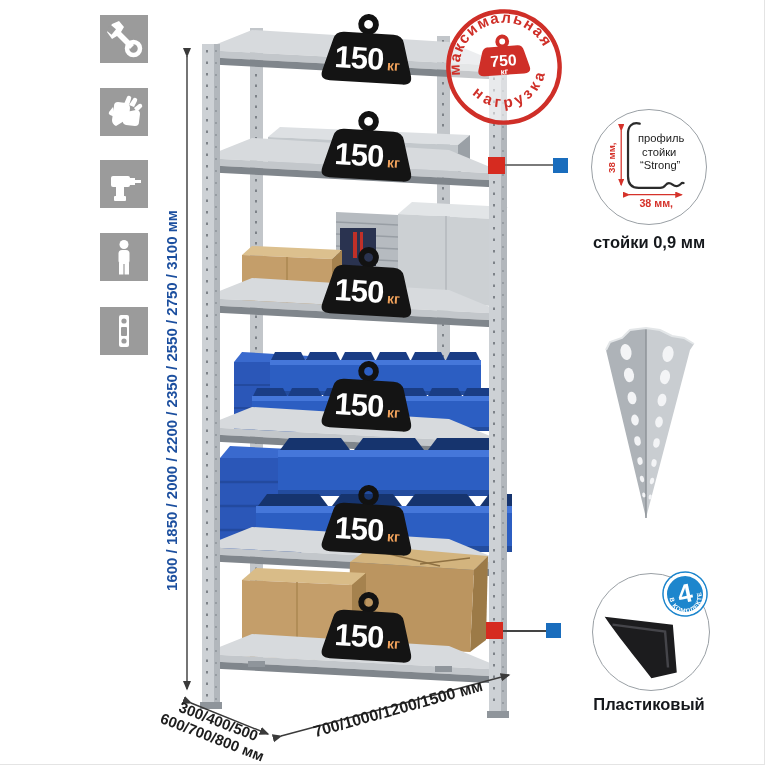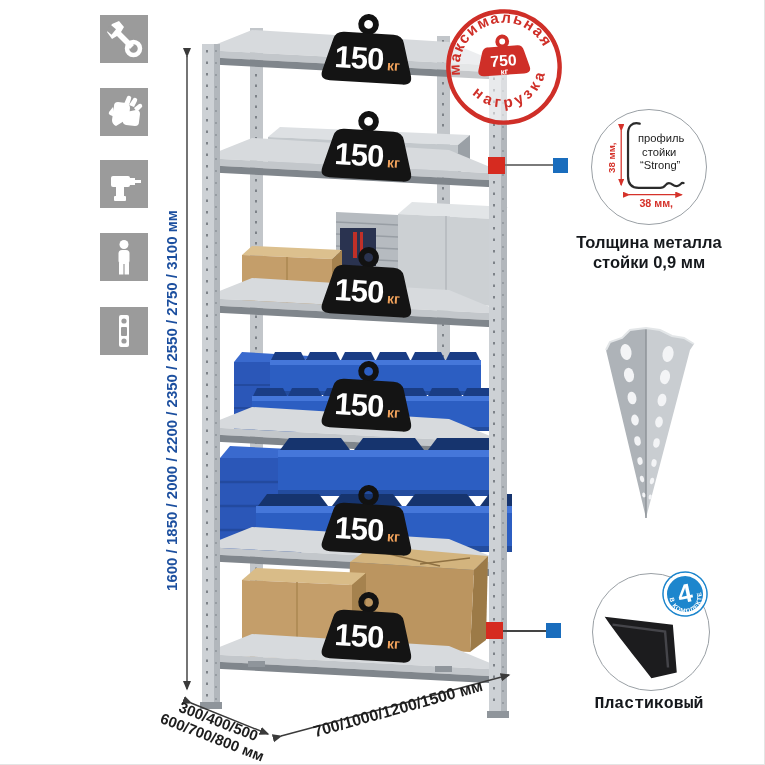--- a/index.html
+++ b/index.html
@@ -24,21 +24,21 @@
   .weight-val{color:#ffffff;font-size:31px;font-weight:800;letter-spacing:-1px;}
   .weight-unit{color:#f2a35c;font-size:14px;font-weight:700;margin-left:4px;padding-top:10px;}
   
   #stamp{left:440px;top:3px;width:128px;height:128px;transform:rotate(-4deg);}
   
   .detail-circle{position:absolute;border:1.6px solid #9aa0a5;border-radius:50%;background:#fff;}
   #profile-circle{left:591px;top:109px;width:114px;height:114px;}
   #foot-circle{left:592px;top:573px;width:116px;height:116px;}
   .caption{position:absolute;left:568px;width:162px;text-align:center;color:#15181c;font-size:16.5px;font-weight:600;line-height:20px;}
   #thickness-caption{top:232px;}
-  #foot-caption{top:694px;font-family:Liberation Mono, monospace;}
+  #foot-caption{top:694px;}
   
   .sq{position:absolute;}
   .sq-red{background:#d62b20;width:17px;height:17px;}
   .sq-blue{background:#1a6dbd;width:15px;height:15px;}
   .link-line{position:absolute;height:2px;background:#7a7a7a;}
   #count-badge{left:662px;top:571px;width:46px;height:46px;}
 </style>
 </head>
 <body>
 
@@ -362,21 +362,20 @@
       <text x="21" y="52" transform="rotate(-90 21 49)" text-anchor="middle" fill="#d5322a" font-size="10" font-weight="700">38 мм,</text>
       <text x="66" y="100" text-anchor="middle" fill="#d5322a" font-size="11" font-weight="700">38 мм,</text>
       <g fill="#1c1c1c" font-size="11.5" text-anchor="middle">
         <text x="71" y="33">профиль</text>
         <text x="69" y="47">стойки</text>
         <text x="70" y="61">“Strong”</text>
       </g>
     </svg>
   </div>
   <div class="caption" id="thickness-caption">
-    <div>Толщина металла</div>
     <div>стойки 0,9 мм</div>
   </div>
 
   <svg class="abs" style="left:600px;top:312px;" width="100" height="215" viewBox="0 0 100 215">
     <polygon points="46,206 6,38 10,30 22,26 30,18 46,16" fill="#aeb3b8"></polygon>
     <polygon points="46,206 46,16 60,18 72,24 84,26 94,32 90,38" fill="#c9cdd1"></polygon>
     <line x1="46" y1="16" x2="46" y2="206" stroke="#8e9398" stroke-width="1.5"></line>
     <polyline points="6,38 10,30 22,26 30,18 46,16 60,18 72,24 84,26 94,32" fill="none" stroke="#e3e6e8" stroke-width="2"></polyline>
     <g fill="#f3f4f6">
       <ellipse cx="26" cy="40" rx="5.5" ry="8" transform="rotate(-10 26 40)"></ellipse>

